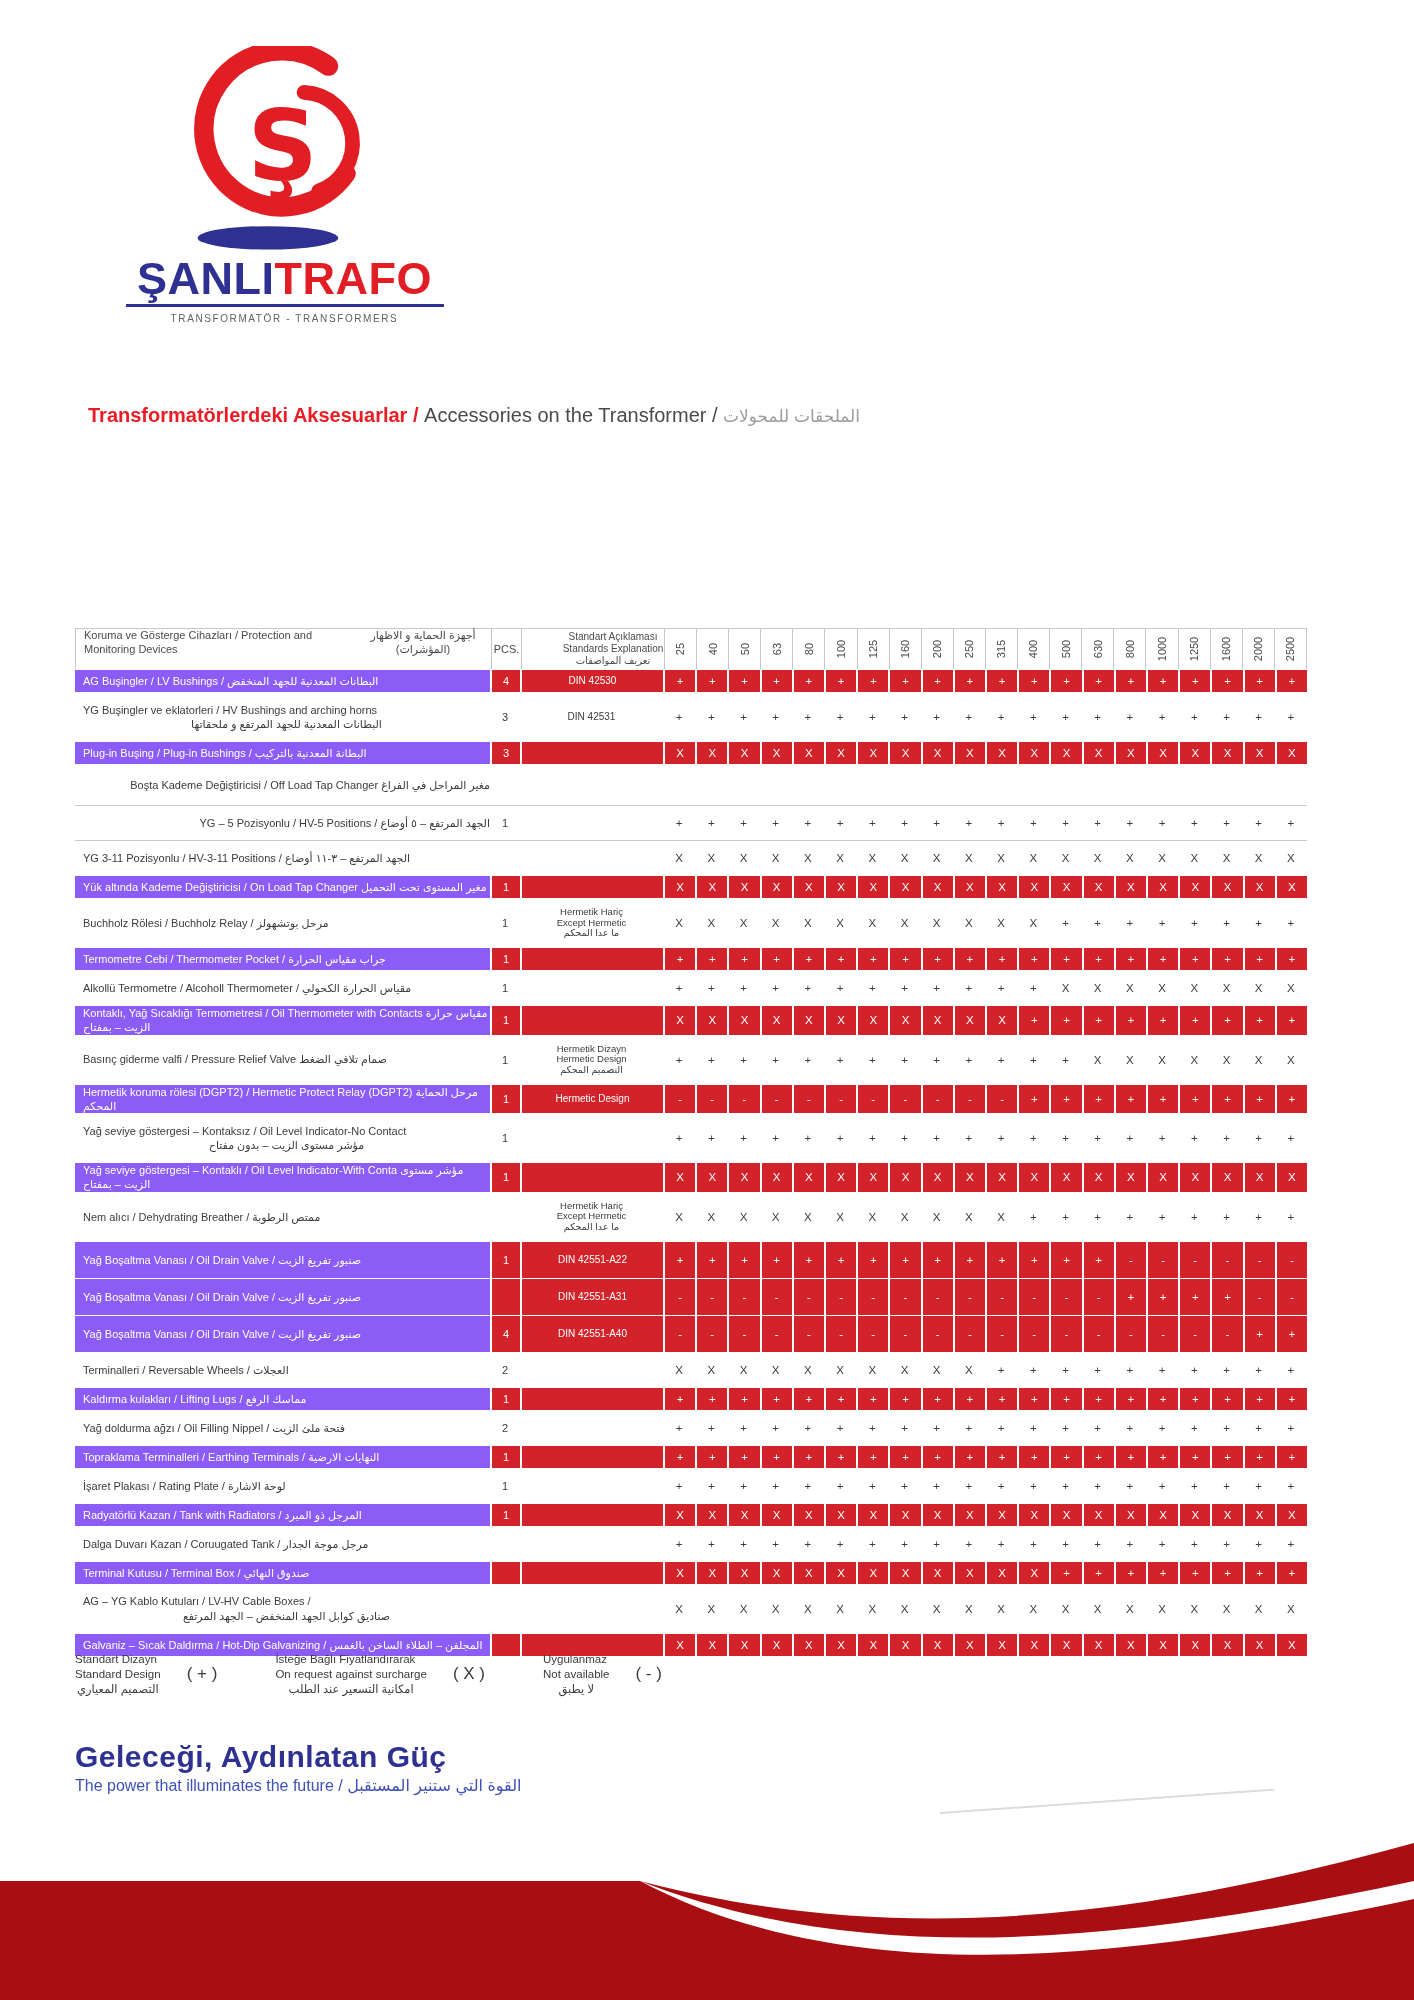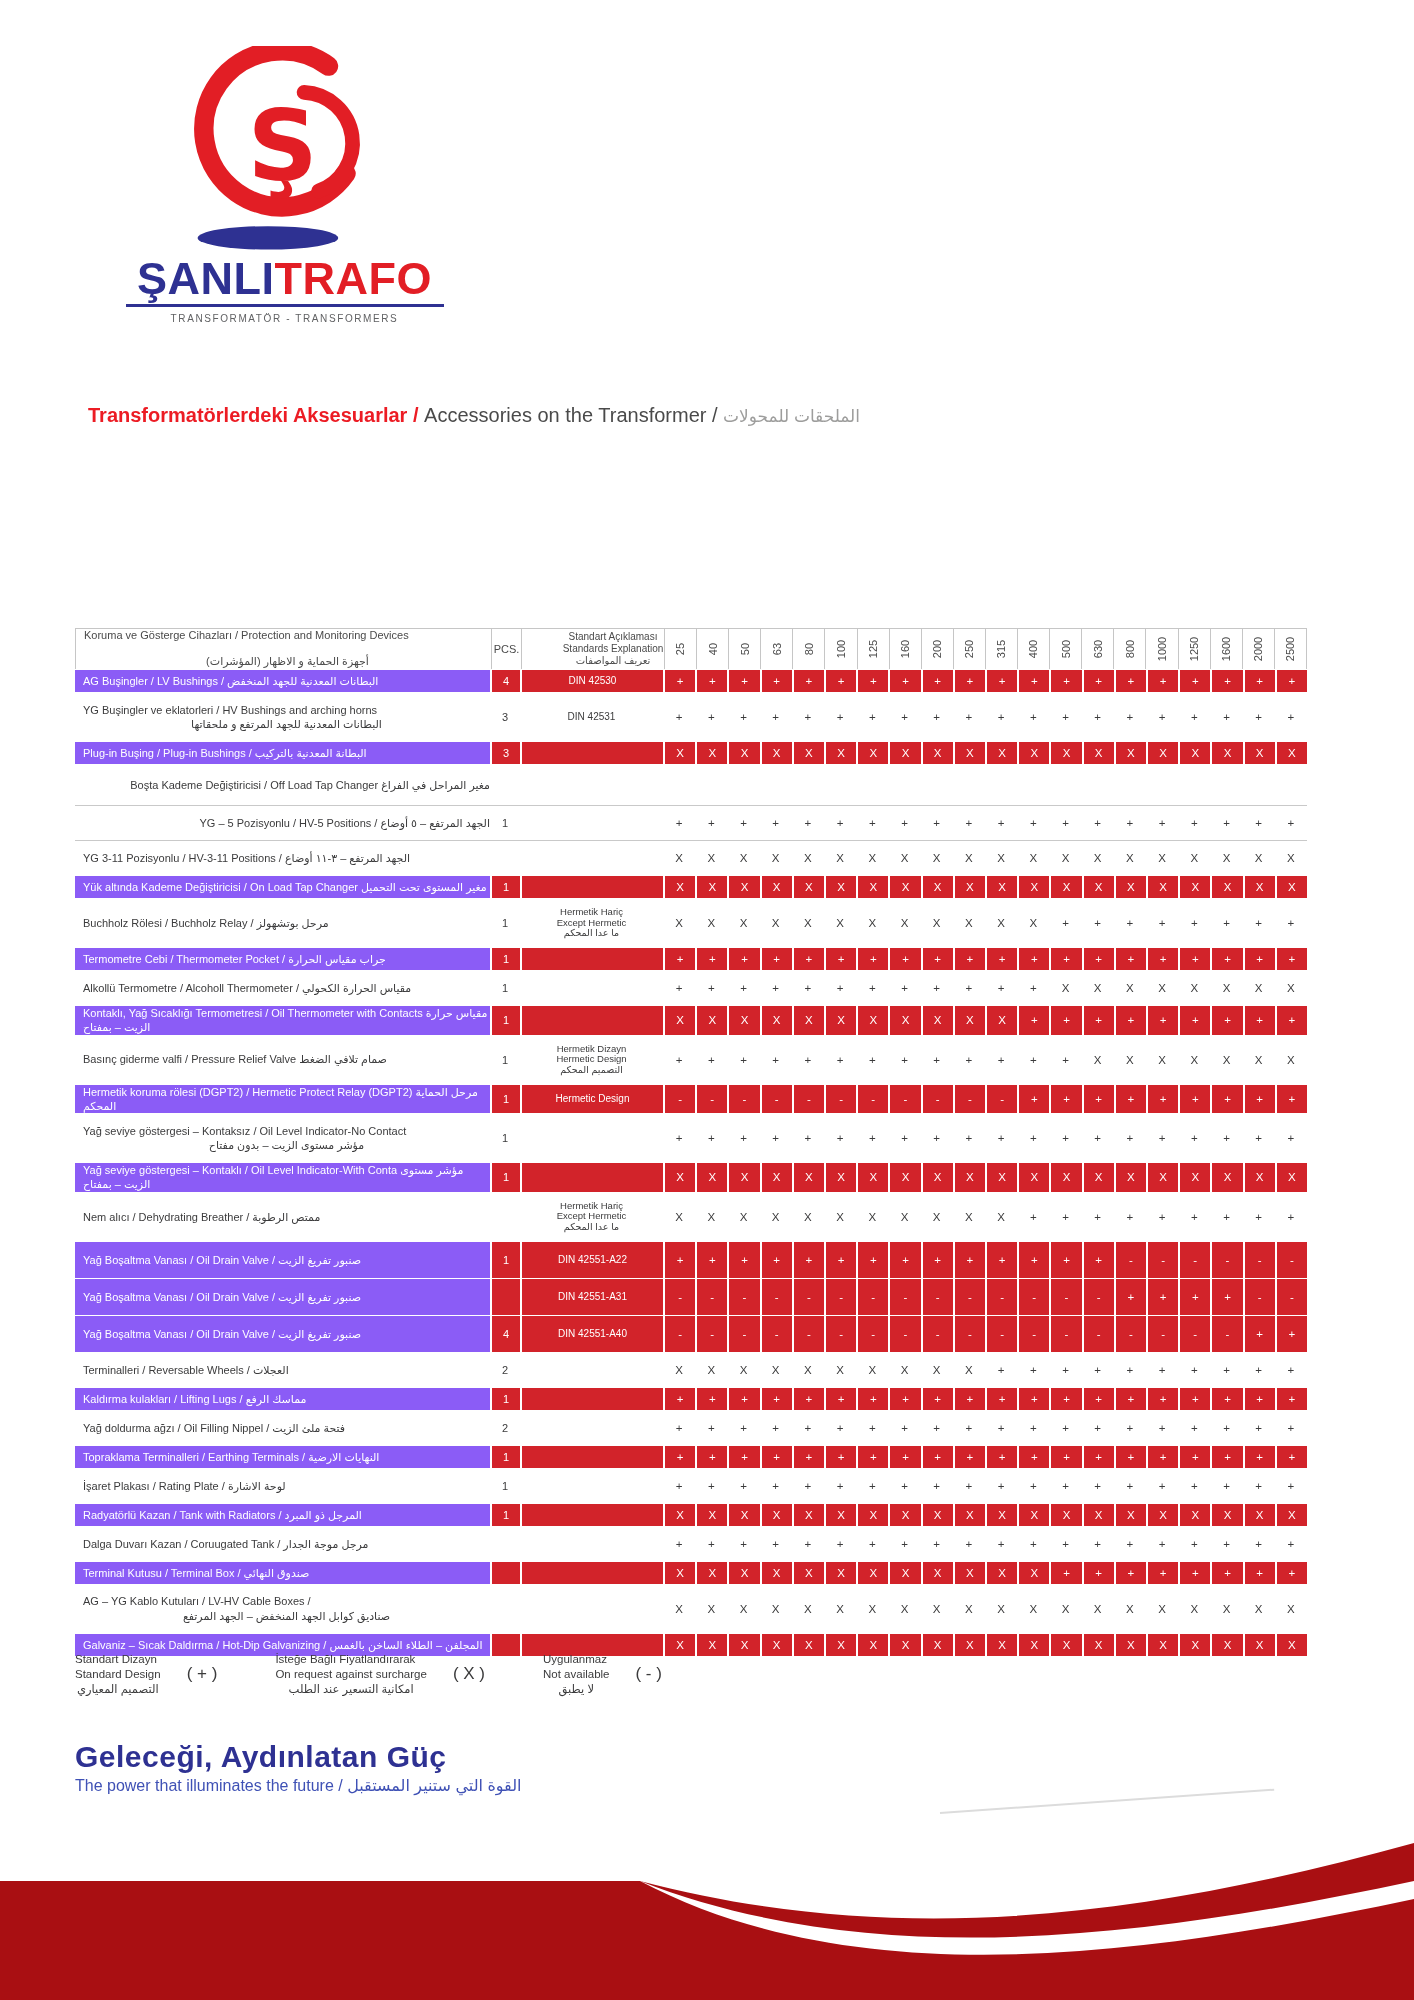--- a/index.html
+++ b/index.html
@@ -17,21 +17,21 @@
   
   .title{position:absolute;left:88px;top:390px;font-size:20px;white-space:nowrap;margin-top:14px;}
   .t-tr{color:#ec1c24;font-weight:bold;}
   .t-en{color:#4a4a4a;}
   .t-ar{color:#9d9d9c;font-size:17px;}
 
   
   .table{position:absolute;left:75px;top:628px;width:1232px;font-size:11px;}
   .trow{display:grid;grid-template-columns:415px 30px 143px repeat(20,1fr);align-items:stretch;}
   .thead{border:1px solid #c6c6c6;border-bottom:none;min-height:40px;color:#4a4a4a;}
-  .h-label{display:flex;flex-direction:column;justify-content:space-between;padding-left:8px;line-height:1.25;}
+  .h-label{display:flex;flex-direction:row;justify-content:space-between;padding-left:8px;line-height:1.25;}
   .h-label .ar{text-align:center;}
   .h-pcs,.h-std,.h-kva{border-left:1px solid #c6c6c6;display:flex;align-items:center;justify-content:center;}
   .h-std{flex-direction:column;text-align:center;font-size:10px;line-height:1.18;padding-left:40px;}
   .h-kva span{transform:rotate(-90deg);font-size:11px;white-space:nowrap;}
   .trow.red{min-height:22px;margin:1px 0;color:#fff;}
   .trow.red.tall{min-height:36px;}
   .trow.white{min-height:34px;}
   .trow.white.big{min-height:48px;}
   .trow.section{min-height:40px;}
   .trow.hr{border-bottom:1px solid #c9c9c9;text-align:right;}

